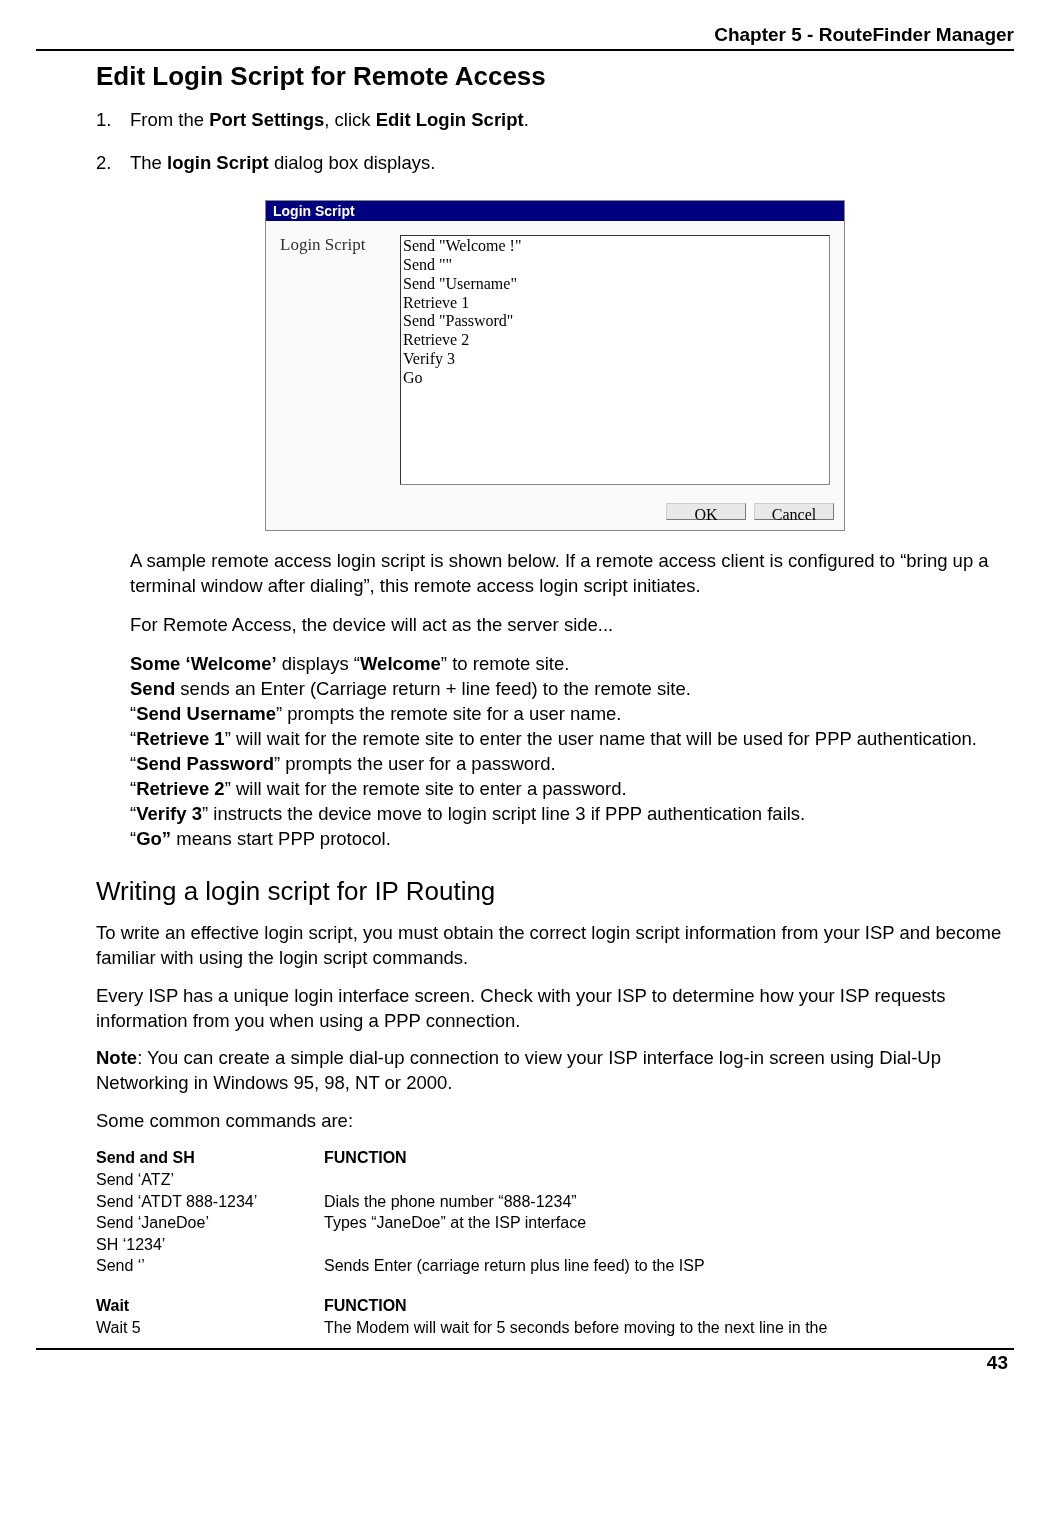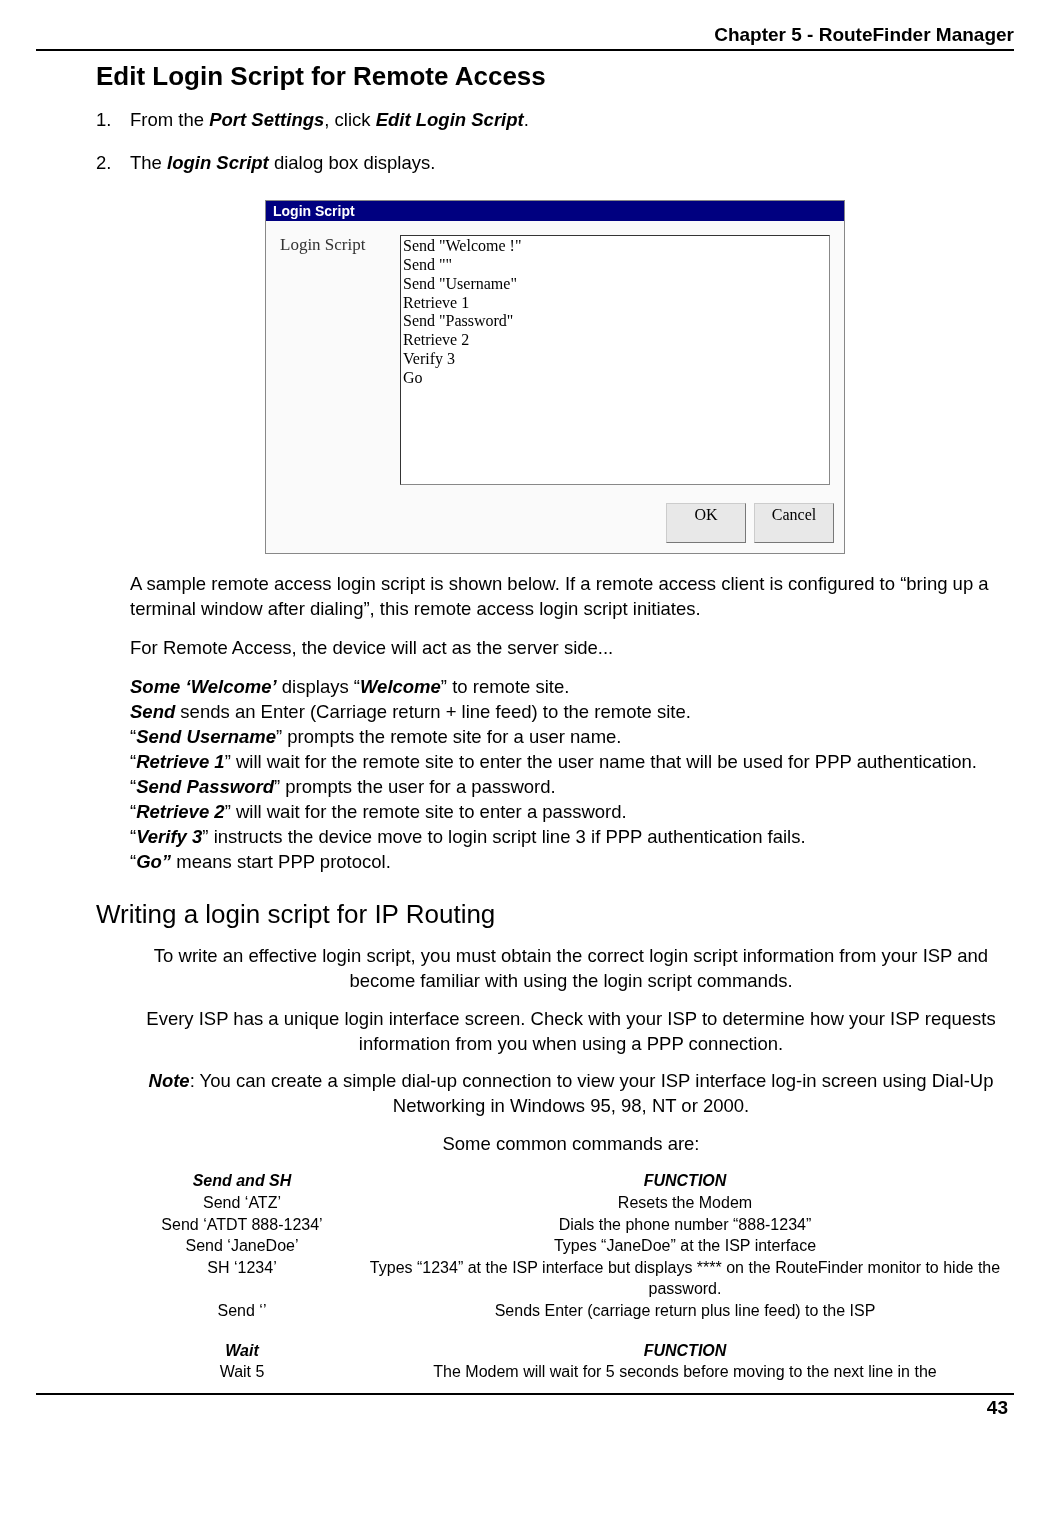--- a/index.html
+++ b/index.html
@@ -55,21 +55,21 @@
       font-size: 18.5px;
       line-height: 1.35;
       margin-bottom: 13px;
     }
     .p-inner {
       margin-left: 34px;
       font-size: 18.5px;
       line-height: 1.35;
       margin-bottom: 14px;
     }
-    .bold { font-weight: bold; font-style: italic; }
+    .bold { font-weight: bold; }
     .dialog {
       margin: 6px auto 18px auto;
       width: 580px;
       border: 1px solid #888;
       font-family: "Times New Roman", serif;
     }
     .dialog-title {
       background: #000080;
       color: #fff;
       padding: 2px 7px;
@@ -102,21 +102,21 @@
       display: flex;
       justify-content: flex-end;
       padding: 10px 10px 10px 10px;
       gap: 8px;
       background: #fafafa;
     }
     .dialog-btn {
       font-family: "Times New Roman", serif;
       font-size: 16px;
       width: 80px;
-      height: 40px;
+      height: 17px;
       background: #e8e8e8;
       border: 1px outset #ccc;
       text-align: center;
       line-height: 22px;
     }
     .cmd-table {
       font-size: 16px;
       line-height: 1.35;
     }
     .cmd-row {
@@ -192,48 +192,46 @@
       <span>“</span><span class="bold">Retrieve 1</span><span>” will wait for the remote site to enter the user name that will be used for PPP authentication.</span><br>
       <span>“</span><span class="bold">Send Password</span><span>” prompts the user for a password.</span><br>
       <span>“</span><span class="bold">Retrieve 2</span><span>” will wait for the remote site to enter a password.</span><br>
       <span>“</span><span class="bold">Verify 3</span><span>” instructs the device move to login script line 3 if PPP authentication fails.</span><br>
       <span>“</span><span class="bold">Go”</span><span> means start PPP protocol.</span>
     </div>
   </div>
 
   <div class="heading2" style="margin-left:60px;">Writing a login script for IP Routing</div>
 
-  <div style="margin-left:92px;text-align:center;">
+  <div style="margin-left:60px;">
     <div class="p">To write an effective login script, you must obtain the correct login script information from your ISP and become familiar with using the login script commands.</div>
     <div class="p">Every ISP has a unique login interface screen.  Check with your ISP to determine how your ISP requests information from you when using a PPP connection.</div>
     <div class="p">
       <span class="bold">Note</span><span>: You can create a simple dial-up connection to view your ISP interface log-in screen using Dial-Up Networking in Windows 95, 98, NT or 2000.</span>
     </div>
     <div class="p">Some common commands are:</div>
 
     <div class="cmd-table">
       <div class="cmd-row">
         <div class="cmd-col1 bold">Send and SH</div>
         <div class="cmd-col2 bold">FUNCTION</div>
       </div>
       <div class="cmd-row">
         <div class="cmd-col1">Send ‘ATZ’</div>
-        <div class="cmd-col2">Resets the Modem</div>
       </div>
       <div class="cmd-row">
         <div class="cmd-col1">Send ‘ATDT 888-1234’</div>
         <div class="cmd-col2">Dials the phone number “888-1234”</div>
       </div>
       <div class="cmd-row">
         <div class="cmd-col1">Send ‘JaneDoe’</div>
         <div class="cmd-col2">Types “JaneDoe” at the ISP interface</div>
       </div>
       <div class="cmd-row">
         <div class="cmd-col1">SH ‘1234’</div>
-        <div class="cmd-col2">Types “1234” at the ISP interface but displays **** on the RouteFinder monitor to hide the password.</div>
       </div>
       <div class="cmd-row">
         <div class="cmd-col1">Send ‘’</div>
         <div class="cmd-col2">Sends Enter (carriage return plus line feed) to the ISP</div>
       </div>
       <div class="cmd-row" style="margin-top:18px;">
         <div class="cmd-col1 bold">Wait</div>
         <div class="cmd-col2 bold">FUNCTION</div>
       </div>
       <div class="cmd-row">

